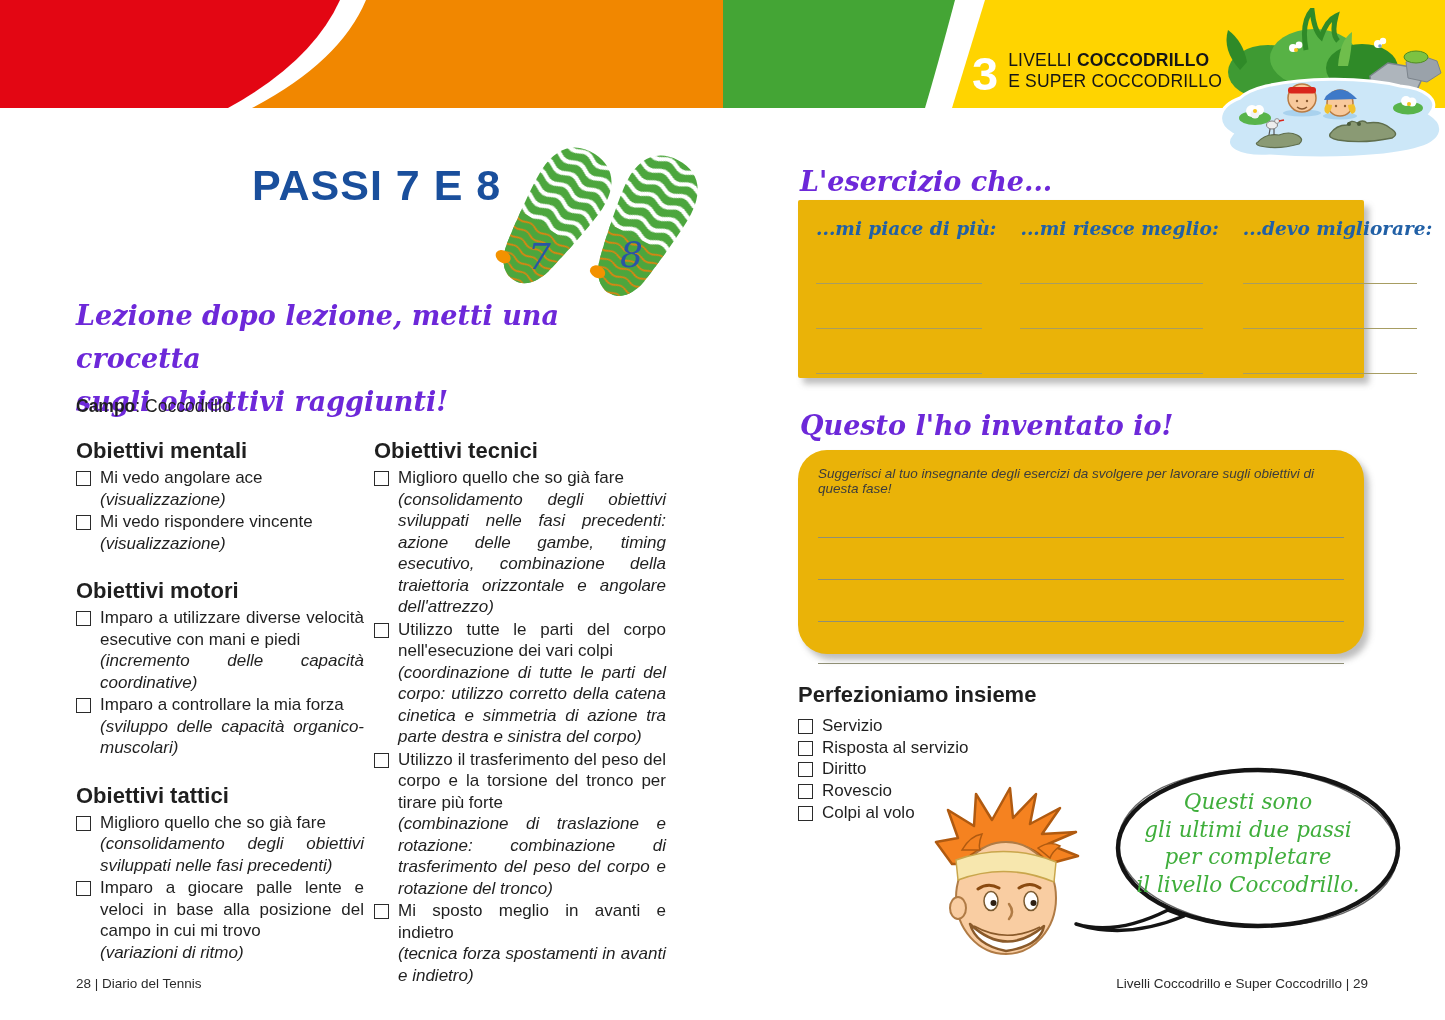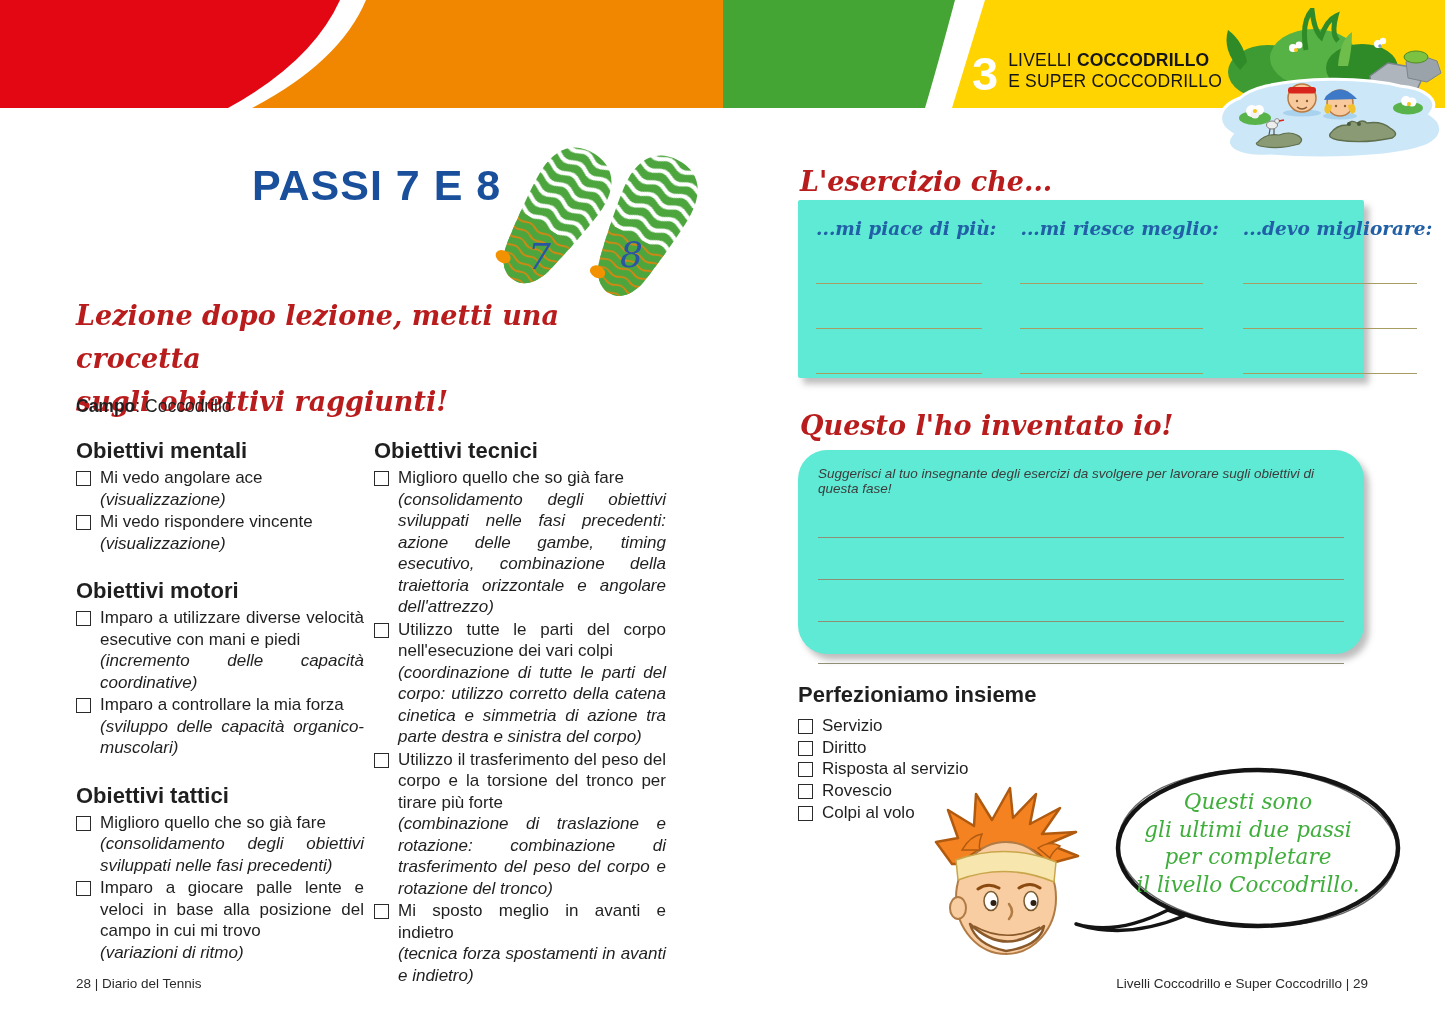--- a/index.html
+++ b/index.html
@@ -12,38 +12,38 @@
   .chapter-badge{left:972px;top:50px;z-index:2;display:flex;align-items:flex-end;gap:10px;}
   .chapter-num{font-size:47px;font-weight:bold;color:#ffffff;line-height:0.88;}
   .chapter-title{font-size:17.5px;line-height:21px;color:#161616;letter-spacing:0.2px;padding-bottom:2px;}
   .chapter-title b{font-weight:bold;}
   .pond{left:1210px;top:8px;z-index:3;}
 
   
   .passi-title{left:252px;top:161px;font-size:43px;font-weight:bold;color:#1A4F9C;letter-spacing:1px;z-index:2;}
   .feet{left:478px;top:136px;z-index:2;}
   .foot-num{z-index:3;font-family:"DejaVu Serif",serif;font-style:italic;font-size:36px;color:#2a55a5;}
-  .script{font-family:"DejaVu Serif",serif;font-style:italic;color:#b91c1c;}
+  .script{font-family:"DejaVu Serif",serif;font-style:italic;color:#6d28d9;}
   .intro{left:76px;top:294px;width:580px;font-size:27px;line-height:43px;font-weight:bold;z-index:2;}
   .campo{left:76px;top:396px;font-size:17.5px;z-index:2;}
   .campo b{font-weight:bold;}
 
   .col{z-index:2;}
   .col-1{left:76px;top:438px;width:288px;}
   .col-2{left:374px;top:438px;width:292px;}
   .sec-title{font-weight:bold;font-size:22px;margin:0 0 3px 0;}
   .sec{margin-bottom:24px;}
   .ck-item{display:flex;gap:9px;margin-bottom:1px;}
   .cbx{flex:none;width:13px;height:13px;border:1.7px solid #2b2b2b;margin-top:4px;background:#fff;}
   .ck-text{font-size:17px;line-height:21.5px;text-align:justify;}
   .ck-note{display:block;font-style:italic;}
 
   
   .rp-heading{font-size:27px;font-weight:bold;z-index:2;}
-  .note-box{background:#5eead4;border-radius:2px;box-shadow:5px 6px 6px rgba(110,110,110,.45);z-index:2;}
+  .note-box{background:#eab308;border-radius:2px;box-shadow:5px 6px 6px rgba(110,110,110,.45);z-index:2;}
   .ebox{left:798px;top:200px;width:566px;height:178px;display:flex;gap:24px;padding:14px 18px;box-sizing:border-box;}
   .ebox-col{flex:1;display:flex;flex-direction:column;}
   .ebox-hdr{font-family:"DejaVu Serif",serif;font-style:italic;font-weight:bold;color:#2160A6;font-size:18.5px;margin:4px 0 0 0;white-space:nowrap;}
   .wline{border-bottom:1.4px solid #A79D62;height:0;}
   .ebox-col .wline{margin-top:44px;width:92%;}
   .ibox{left:798px;top:450px;width:566px;height:204px;padding:16px 20px;box-sizing:border-box;border-radius:29px;}
   .ibox-instr{font-style:italic;font-size:13.5px;color:#3c3c3c;}
   .ibox .wline{margin-top:41px;width:100%;border-bottom-color:#8f8f75;}
 
   .perf{left:798px;top:682px;width:310px;z-index:2;}
@@ -276,25 +276,25 @@
   </div>
 
   <div class="abs perf">
     <div class="sec-title">Perfezioniamo insieme</div>
     <div class="ck-item">
       <span class="cbx"></span>
       <div class="ck-text">Servizio</div>
     </div>
     <div class="ck-item">
       <span class="cbx"></span>
+      <div class="ck-text">Risposta al servizio</div>
+    </div>
+    <div class="ck-item">
+      <span class="cbx"></span>
       <div class="ck-text">Diritto</div>
-    </div>
-    <div class="ck-item">
-      <span class="cbx"></span>
-      <div class="ck-text">Risposta al servizio</div>
     </div>
     <div class="ck-item">
       <span class="cbx"></span>
       <div class="ck-text">Rovescio</div>
     </div>
     <div class="ck-item">
       <span class="cbx"></span>
       <div class="ck-text">Colpi al volo</div>
     </div>
   </div>

